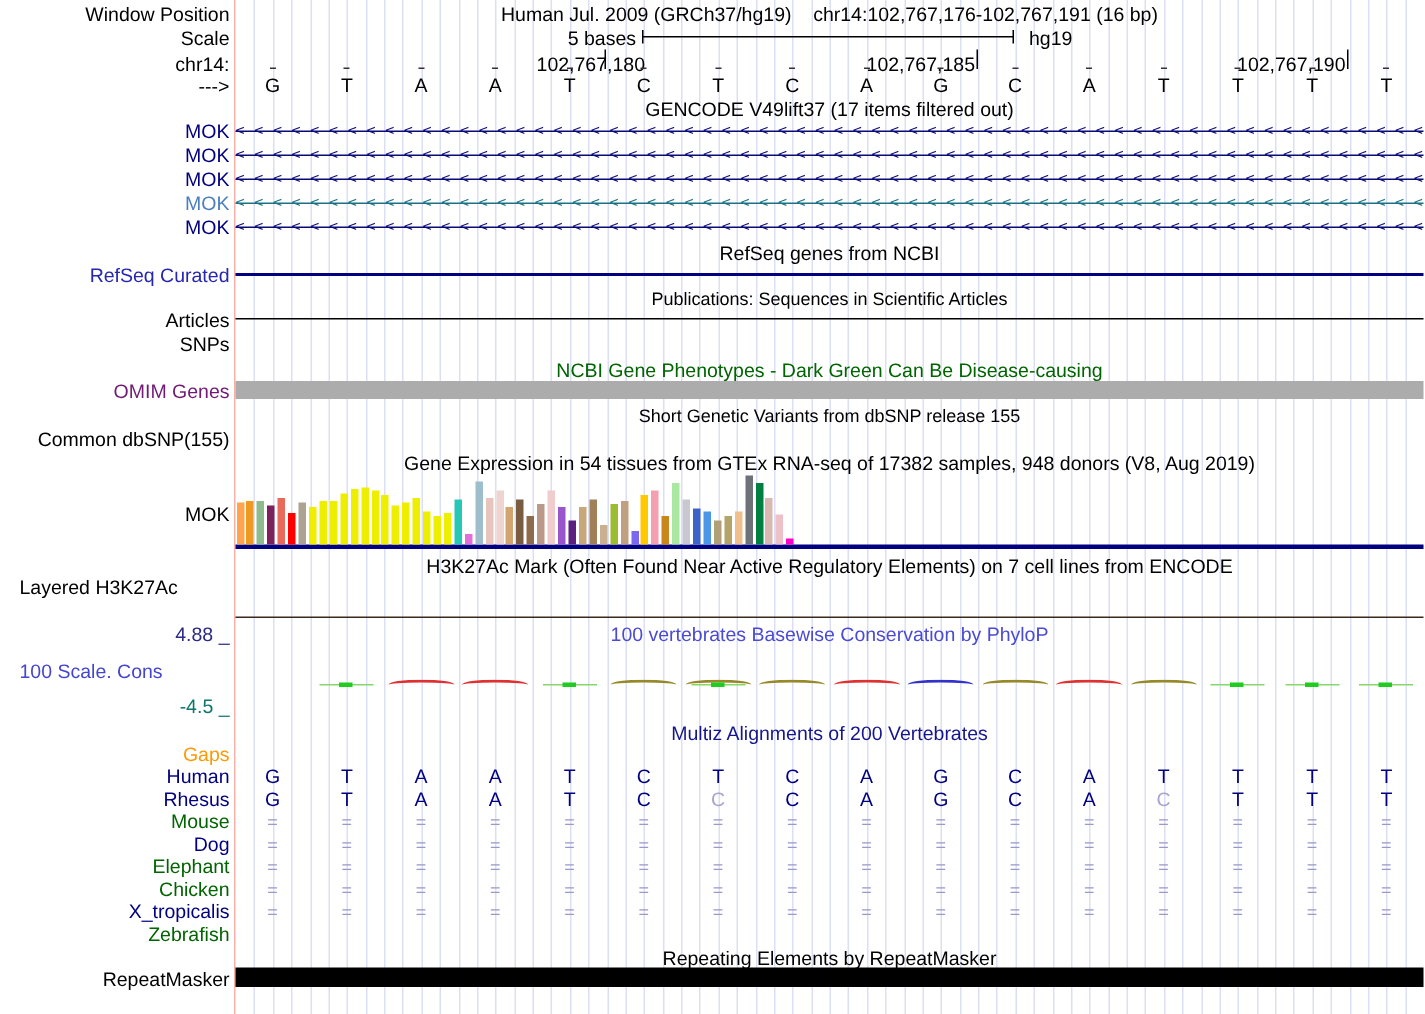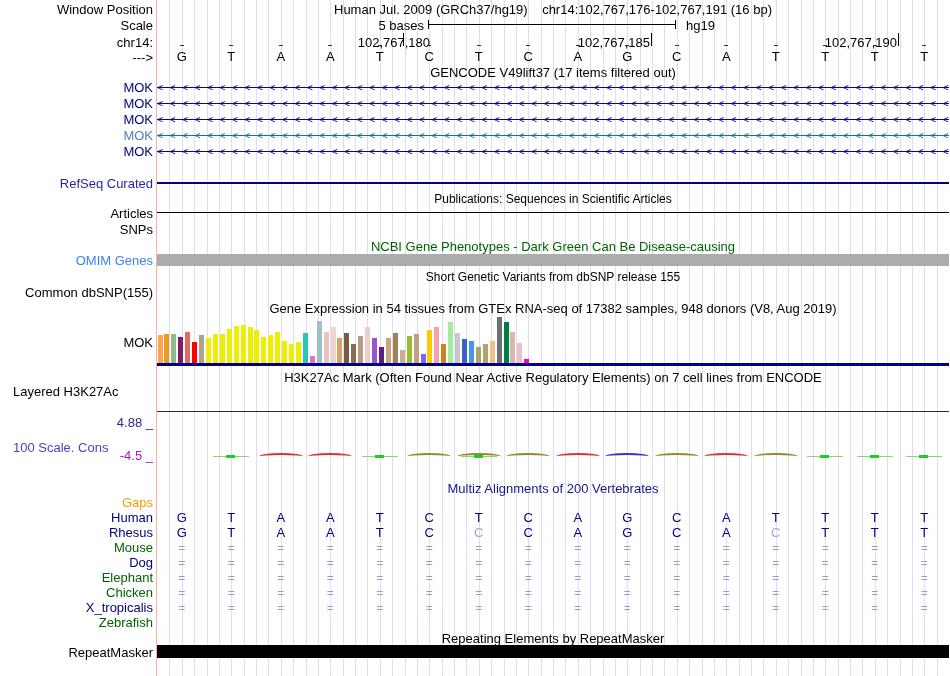--- a/index.html
+++ b/index.html
@@ -100,38 +100,40 @@
   <div style="position:absolute;left:686px;top:18px;white-space:nowrap;">hg19</div>
 
   <div style="position:absolute;right:520px;top:35px;">102,767,180</div>
   <div style="position:absolute;right:300px;top:35px;">102,767,185</div>
   <div style="position:absolute;right:53px;top:35px;">102,767,190</div>
   <div class="tick" style="left:403px;top:33px;height:13px;"></div>
   <div class="tick" style="left:651px;top:33px;height:13px;"></div>
   <div class="tick" style="left:898px;top:33px;height:13px;"></div>
 
   <div class="title" style="top:65px">GENCODE V49lift37 (17 items filtered out)</div>
+  <div class="title" style="top:161px">RefSeq genes from NCBI</div>
   <div class="title" style="top:192px;font-size:12px">Publications: Sequences in Scientific Articles</div>
   <div class="title" style="top:239px;color:#006400">NCBI Gene Phenotypes - Dark Green Can Be Disease-causing</div>
   <div class="title" style="top:270px;font-size:12px">Short Genetic Variants from dbSNP release 155</div>
   <div class="title" style="top:301px">Gene Expression in 54 tissues from GTEx RNA-seq of 17382 samples, 948 donors (V8, Aug 2019)</div>
   <div class="title" style="top:370px">H3K27Ac Mark (Often Found Near Active Regulatory Elements) on 7 cell lines from ENCODE</div>
+  <div class="title" style="top:415px;color:#4a4ad2">100 vertebrates Basewise Conservation by PhyloP</div>
   <div class="title" style="top:481px;color:#16168c">Multiz Alignments of 200 Vertebrates</div>
   <div class="title" style="top:631px">Repeating Elements by RepeatMasker</div>
 
   <div class="lbl" style="top:176px;color:#2626b0">RefSeq Curated</div>
   <div class="lbl" style="top:206px">Articles</div>
   <div class="lbl" style="top:222px">SNPs</div>
-  <div class="lbl" style="top:253px;color:#3b82f6">OMIM Genes</div>
+  <div class="lbl" style="top:253px;color:#701a75">OMIM Genes</div>
   <div class="lbl" style="top:285px">Common dbSNP(155)</div>
   <div class="lbl" style="top:335px">MOK</div>
   <div class="lbl-left" style="top:384px">Layered H3K27Ac</div>
   <div class="lbl" style="top:415px;color:#2b2b85">4.88 _</div>
   <div class="lbl-left" style="top:440px;color:#4545cf">100 Scale. Cons</div>
-  <div class="lbl" style="top:448px;color:#a21caf">-4.5 _</div>
+  <div class="lbl" style="top:463px;color:#0f766e">-4.5 _</div>
   <div class="lbl" style="top:645px">RepeatMasker</div>
 
   <div class="hline" style="top:182px;height:2px;background:#000080;"></div>
   <div class="hline" style="top:212px;height:1px;background:#000;"></div>
   <div class="hline" style="top:254px;height:12px;background:#acacac;"></div>
   <div class="hline" style="top:363px;height:3px;background:#000080;"></div>
   <div class="hline" style="top:411px;height:1px;background:#3a2a1a;"></div>
   <div class="hline" style="top:645px;height:13px;background:#000;"></div>
 
   <div id="seqrow">

